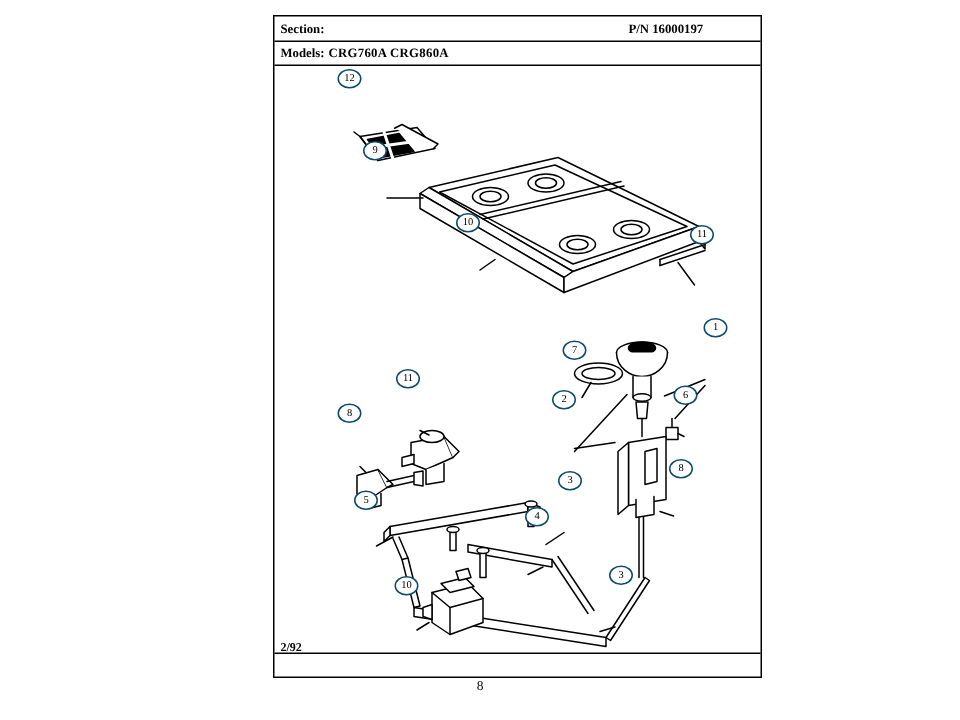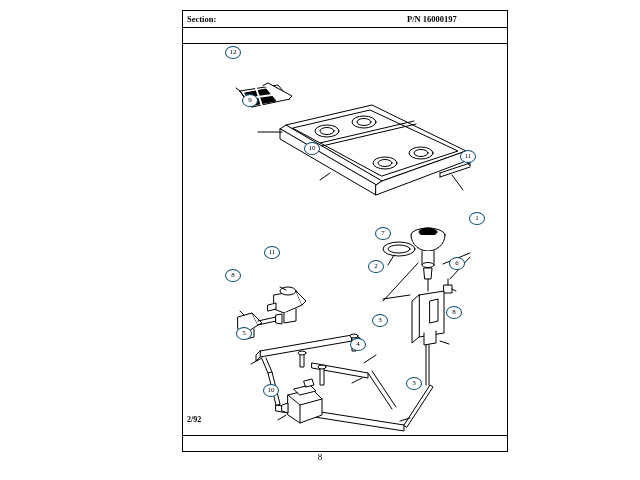--- a/index.html
+++ b/index.html
@@ -45,28 +45,28 @@
     height: 16px;
     line-height: 16px;
     font-size: 8.5px;
     font-weight: bold;
   }
   .hdr-row.a { top: 0px; }
   .hdr-row.b { top: 16px; }
 
   .hdr-label { position: absolute; left: 4px; font-weight: bold; }
   .hdr-title { position: absolute; left: 36px; font-weight: bold; letter-spacing: .2px; }
-  .hdr-pn    { position: absolute; left: 224px; font-weight: bold; font-family: Liberation Serif, serif; }
+  .hdr-pn    { position: absolute; left: 236px; font-weight: bold; font-family: Liberation Serif, serif; }
   .hdr-models-label { position: absolute; left: 4px; font-weight: bold; }
   .hdr-models-val   { position: absolute; left: 36px; font-weight: bold; letter-spacing: .2px; }
 
   .ftr-date {
     position: absolute;
     left: 4px;
-    top: 400px;
+    top: 412px;
     height: 17px;
     line-height: 17px;
     font-size: 8px;
     font-weight: bold;
   }
 
   .page-number {
     position: absolute;
     left: 0;
     top: 452px;
@@ -108,20 +108,24 @@
 
     <div class="hdr-rule r1"></div>
     <div class="hdr-rule r2"></div>
     <div class="ftr-rule"></div>
 
     <div class="hdr-row a">
       <span class="hdr-label">Section:</span>
       <span class="hdr-pn">P/N 16000197</span>
     </div>
 
+    <div class="hdr-row b">
+      <span class="hdr-models-label">Models:</span>
+      <span class="hdr-models-val">CRG760A  CRG860A</span>
+    </div>
 
     <div class="ftr-date">2/92</div>
   </div>
 
   <div class="canvas">
     <svg width="640" height="400" viewBox="0 0 640 400" xmlns="http://www.w3.org/2000/svg" fill="none" stroke="#000" stroke-width="1" stroke-linejoin="round" stroke-linecap="round">
 
       <g>
         <path d="M240 58 L278 52 L290 66 L252 74 Z" fill="#fff" stroke="#000"></path>
         <path d="M240 58 L252 74" stroke="#000"></path>

